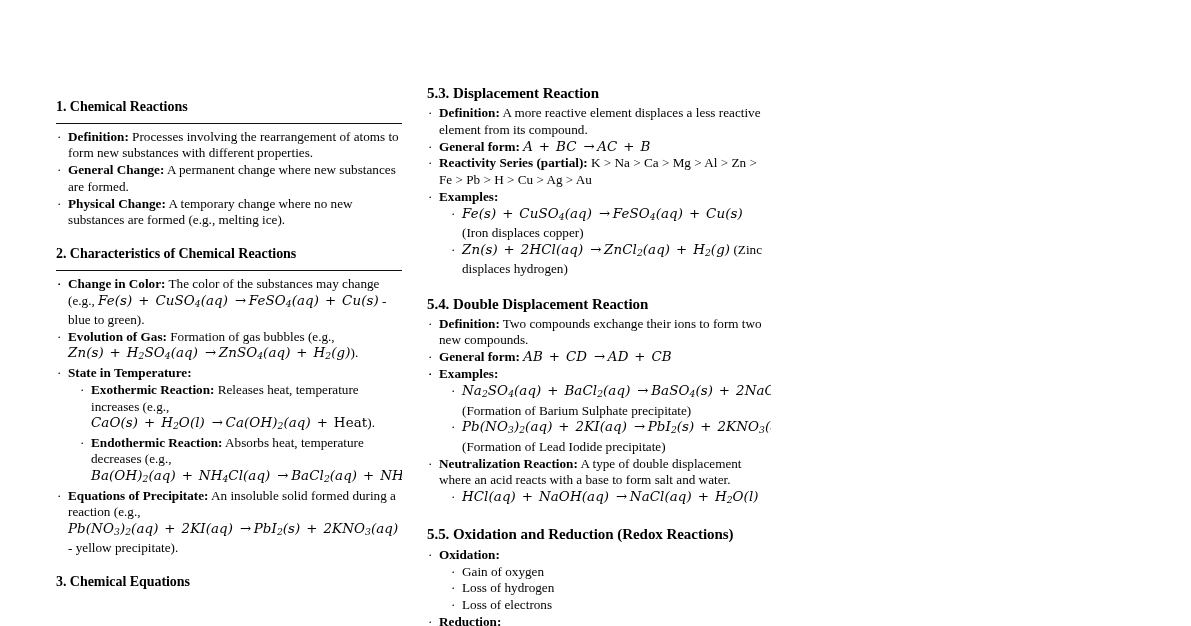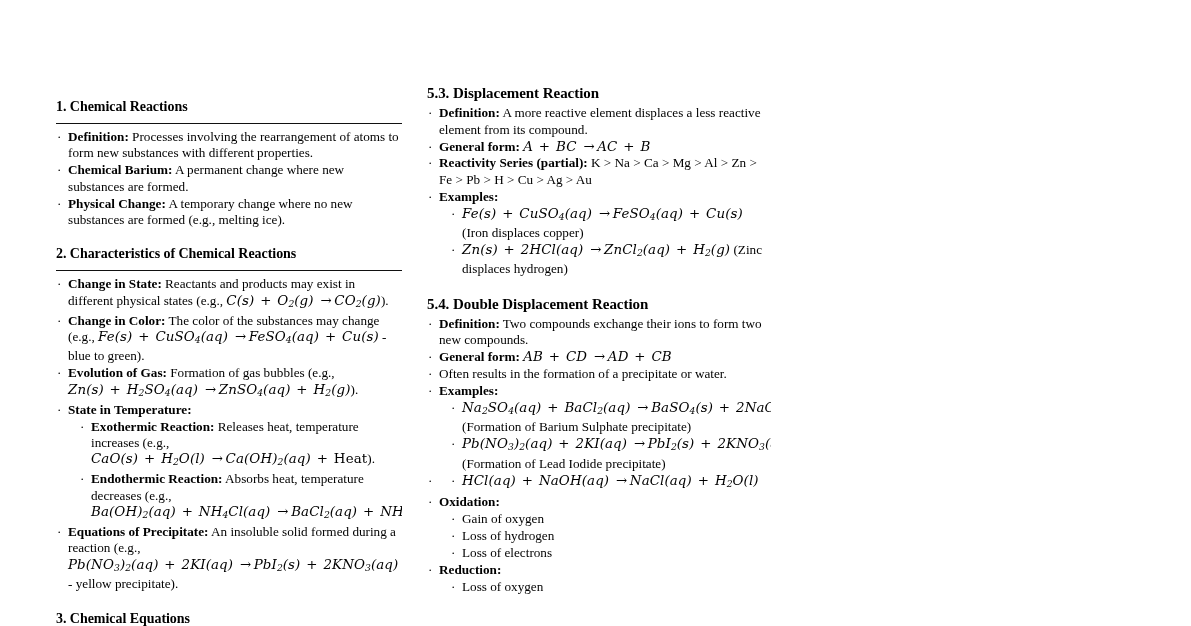--- a/index.html
+++ b/index.html
@@ -128,29 +128,29 @@
 <body>
 
 <div class="page">
   <div class="col col-left">
     <div class="col-inner">
         <div class="sec">
           <h2 class="sec-h">1. Chemical Reactions</h2>
           <div class="rule"></div>
           <ul class="lvl1">
             <li><span class="bullet">·</span><span><b>Definition:</b> Processes involving the rearrangement of atoms to form new substances with different properties.</span></li>
-            <li><span class="bullet">·</span><span><b>Chemical Barium:</b> A permanent change where new substances are formed.</span></li>
+            <li><span class="bullet">·</span><span><b>General Change:</b> A permanent change where new substances are formed.</span></li>
             <li><span class="bullet">·</span><span><b>Physical Change:</b> A temporary change where no new substances are formed (e.g., melting ice).</span></li>
           </ul>
         </div>
         <div class="sec">
           <h2 class="sec-h">2. Characteristics of Chemical Reactions</h2>
           <div class="rule"></div>
           <ul class="lvl1">
-            <li><span class="bullet">·</span><span><b>Change in State:</b> Reactants and products may exist in different physical states (e.g., <span class="math">C(s) <span class="op">+</span> O<sub>2</sub>(g) <span class="arrow">→</span>CO<sub>2</sub>(g)</span>).</span></li>
+            <li><span class="bullet">·</span></li>
             <li><span class="bullet">·</span><span><b>Change in Color:</b> The color of the substances may change (e.g., <span class="math">Fe(s) <span class="op">+</span> CuSO<sub>4</sub>(aq) <span class="arrow">→</span>FeSO<sub>4</sub>(aq) <span class="op">+</span> Cu(s)</span> - blue to green).</span></li>
             <li><span class="bullet">·</span><span><b>Evolution of Gas:</b> Formation of gas bubbles (e.g., <span class="math">Zn(s) <span class="op">+</span> H<sub>2</sub>SO<sub>4</sub>(aq) <span class="arrow">→</span>ZnSO<sub>4</sub>(aq) <span class="op">+</span> H<sub>2</sub>(g)</span>).</span></li>
             <li><span class="bullet">·</span><span><b>State in Temperature:</b></span><ul class="lvl2">
                 <li><span class="bullet">·</span><span><b>Exothermic Reaction:</b> Releases heat, temperature increases (e.g., <span class="math">CaO(s) <span class="op">+</span> H<sub>2</sub>O(l) <span class="arrow">→</span>Ca(OH)<sub>2</sub>(aq) <span class="op">+</span> <span class="rm">Heat</span></span>).</span></li>
                 <li><span class="bullet">·</span><span><b>Endothermic Reaction:</b> Absorbs heat, temperature decreases (e.g., <span class="math">Ba(OH)<sub>2</sub>(aq) <span class="op">+</span> NH<sub>4</sub>Cl(aq) <span class="arrow">→</span>BaCl<sub>2</sub>(aq) <span class="op">+</span> NH(g)  HO(l)  </span>).</span></li>
               </ul></li>
             <li><span class="bullet">·</span><span><b>Equations of Precipitate:</b> An insoluble solid formed during a reaction (e.g., <span class="math">Pb(NO<sub>3</sub>)<sub>2</sub>(aq) <span class="op">+</span> 2KI(aq) <span class="arrow">→</span>PbI<sub>2</sub>(s) <span class="op">+</span> 2KNO<sub>3</sub>(aq)</span> - yellow precipitate).</span></li>
           </ul>
         </div>
         <div class="sec">
@@ -170,31 +170,32 @@
                 <li><span class="bullet">·</span><span><span class="math">Fe(s) <span class="op">+</span> CuSO<sub>4</sub>(aq) <span class="arrow">→</span>FeSO<sub>4</sub>(aq) <span class="op">+</span> Cu(s)</span> (Iron displaces copper)</span></li>
                 <li><span class="bullet">·</span><span><span class="math">Zn(s) <span class="op">+</span> 2HCl(aq) <span class="arrow">→</span>ZnCl<sub>2</sub>(aq) <span class="op">+</span> H<sub>2</sub>(g)</span> (Zinc displaces hydrogen)</span></li>
               </ul></li>
           </ul>
         </div>
         <div class="sec">
           <h2 class="sec-h">5.4. Double Displacement Reaction</h2>
           <ul class="lvl1">
             <li><span class="bullet">·</span><span><b>Definition:</b> Two compounds exchange their ions to form two new compounds.</span></li>
             <li><span class="bullet">·</span><span><b>General form:</b> <span class="math">AB <span class="op">+</span> CD <span class="arrow">→</span>AD <span class="op">+</span> CB</span></span></li>
-            <li><span class="bullet">·</span><span>Often results in the formation of a precipitate or water.</span></li>
+            <li><span class="bullet">·</span></li>
             <li><span class="bullet">·</span><span><b>Examples:</b></span><ul class="lvl2">
                 <li><span class="bullet">·</span><span><span class="math">Na<sub>2</sub>SO<sub>4</sub>(aq) <span class="op">+</span> BaCl<sub>2</sub>(aq) <span class="arrow">→</span>BaSO<sub>4</sub>(s) <span class="op">+</span> 2NaCl(aq)</span> (Formation of Barium Sulphate precipitate)</span></li>
                 <li><span class="bullet">·</span><span><span class="math">Pb(NO<sub>3</sub>)<sub>2</sub>(aq) <span class="op">+</span> 2KI(aq) <span class="arrow">→</span>PbI<sub>2</sub>(s) <span class="op">+</span> 2KNO<sub>3</sub>(aq)</span> (Formation of Lead Iodide precipitate)</span></li>
               </ul></li>
-            <li><span class="bullet">·</span><ul class="lvl2">
+            <li><span class="bullet">·</span><span><b>Neutralization Reaction:</b> A type of double displacement where an acid reacts with a base to form salt and water.</span><ul class="lvl2">
                 <li><span class="bullet">·</span><span><span class="math">HCl(aq) <span class="op">+</span> NaOH(aq) <span class="arrow">→</span>NaCl(aq) <span class="op">+</span> H<sub>2</sub>O(l)</span></span></li>
               </ul></li>
           </ul>
         </div>
         <div class="sec">
+          <h2 class="sec-h">5.5. Oxidation and Reduction (Redox Reactions)</h2>
           <ul class="lvl1">
             <li><span class="bullet">·</span><span><b>Oxidation:</b></span><ul class="lvl2">
                 <li><span class="bullet">·</span><span>Gain of oxygen</span></li>
                 <li><span class="bullet">·</span><span>Loss of hydrogen</span></li>
                 <li><span class="bullet">·</span><span>Loss of electrons</span></li>
               </ul></li>
             <li><span class="bullet">·</span><span><b>Reduction:</b></span><ul class="lvl2">
                 <li><span class="bullet">·</span><span>Loss of oxygen</span></li>
               </ul></li>
           </ul>

